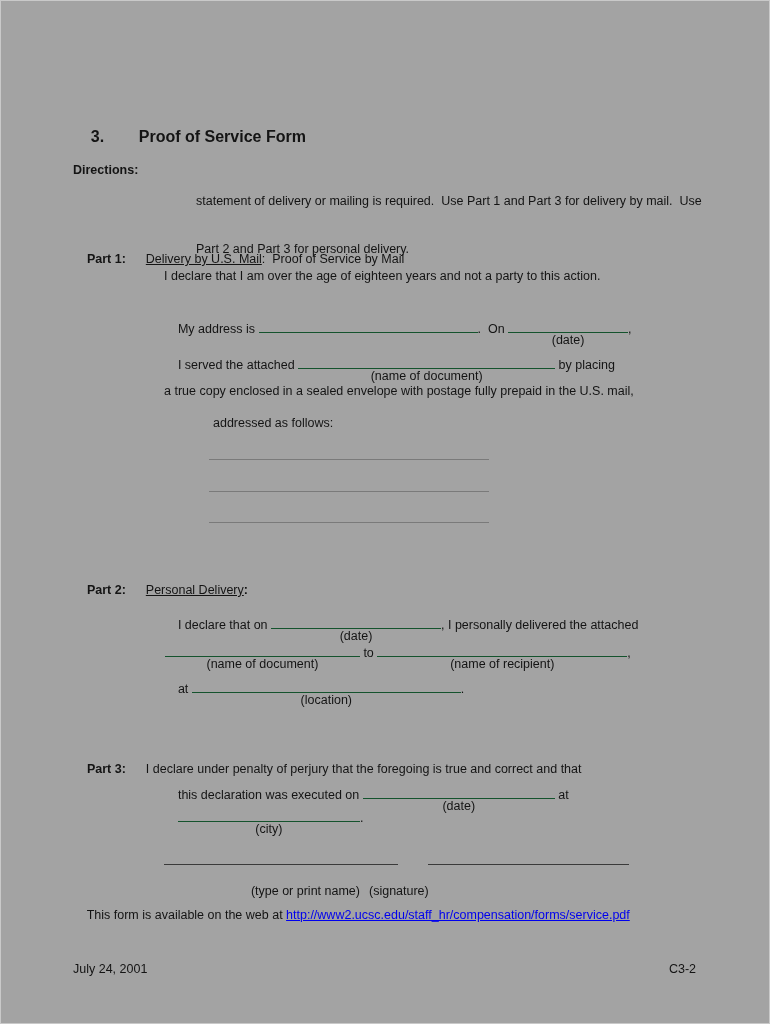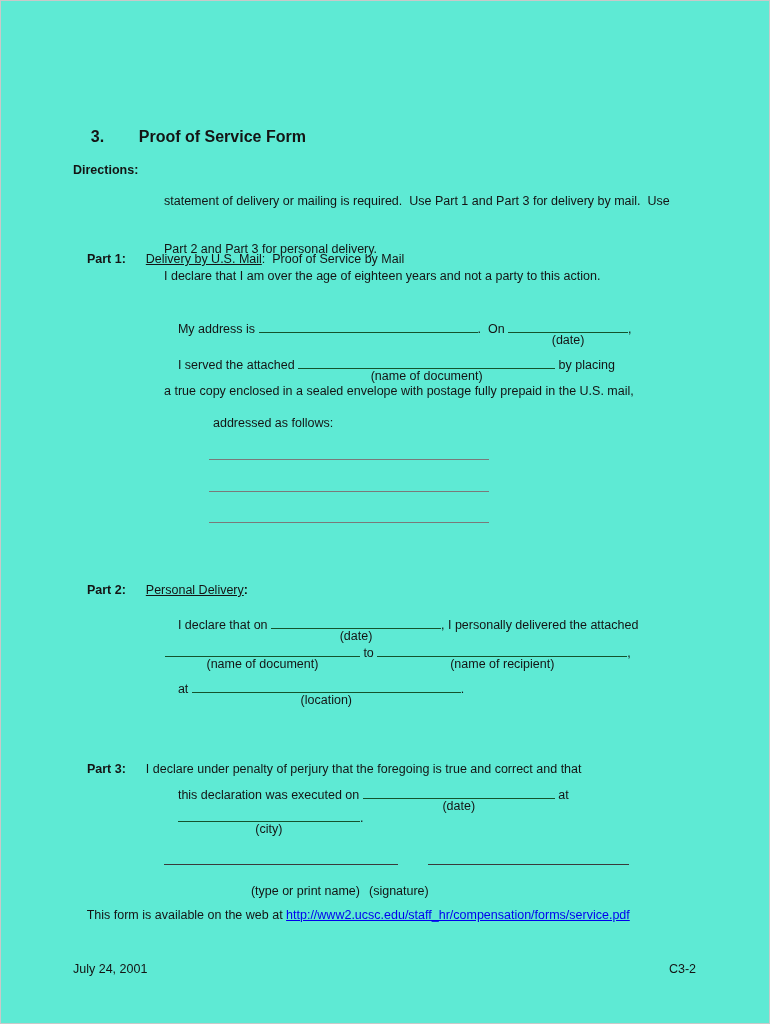--- a/index.html
+++ b/index.html
@@ -1,19 +1,19 @@
 <!DOCTYPE html>
 <html><head>
 <meta charset="utf-8">
 <style>
   html,body { margin:0; padding:0; background:#fff; }
   .page {
     position:relative;
     width:770px; height:1024px;
-    background:#5eead4;
+    background:#a3a3a3;
     border:1px solid #c9c9c9;
     box-sizing:border-box;
     font-family:"Liberation Sans","DejaVu Sans",sans-serif;
     font-size:12.5px;
     color:#141414;
     overflow:hidden;
   }
   .row { position:absolute; line-height:16px; white-space:pre; }
   .b { font-weight:bold; }
   .u { text-decoration:underline; }
@@ -38,21 +38,21 @@
 </style>
 </head>
 <body>
 
 <div class="page">
 
   <div class="row title-row" style="top:106px; left:72px;">
     <span class="title-num">3.</span><span>Proof of Service Form</span>
   </div>
 
-  <div class="row dir-row" style="top:161px; left:72px; width:606px;">
+  <div class="row dir-row" style="top:161px; left:72px; width:606px;gap:32px;">
     <div class="dir-label">Directions:</div>
     <div class="dir-lines">
       <div>statement of delivery or mailing is required.  Use Part 1 and Part 3 for delivery by mail.  Use</div>
       <div>Part 2 and Part 3 for personal delivery.</div>
     </div>
   </div>
 
   <div class="row" style="top:234px; left:72px;">
     <span class="b">Part 1:</span><span class="u ml">Delivery by U.S. Mail</span><span>:  Proof of Service by Mail</span>
   </div>

